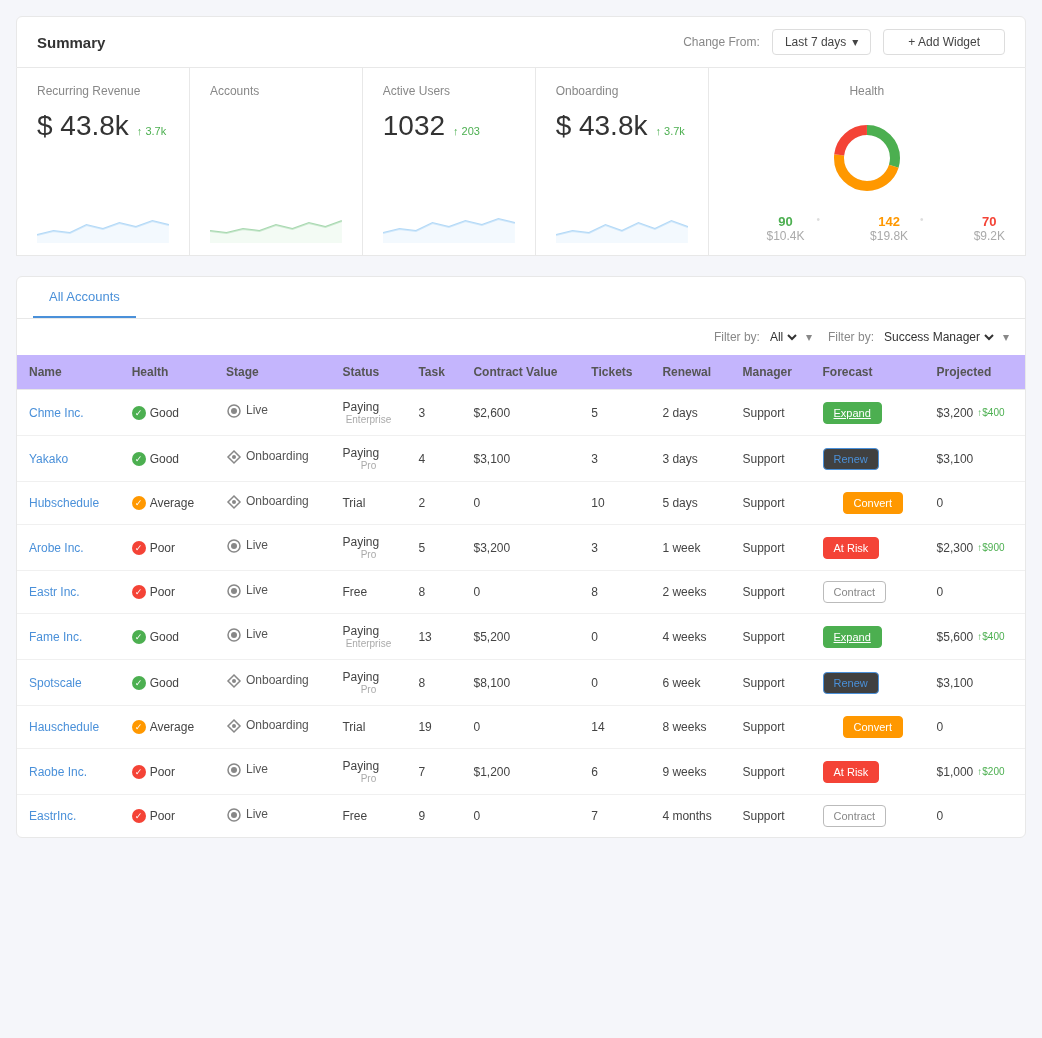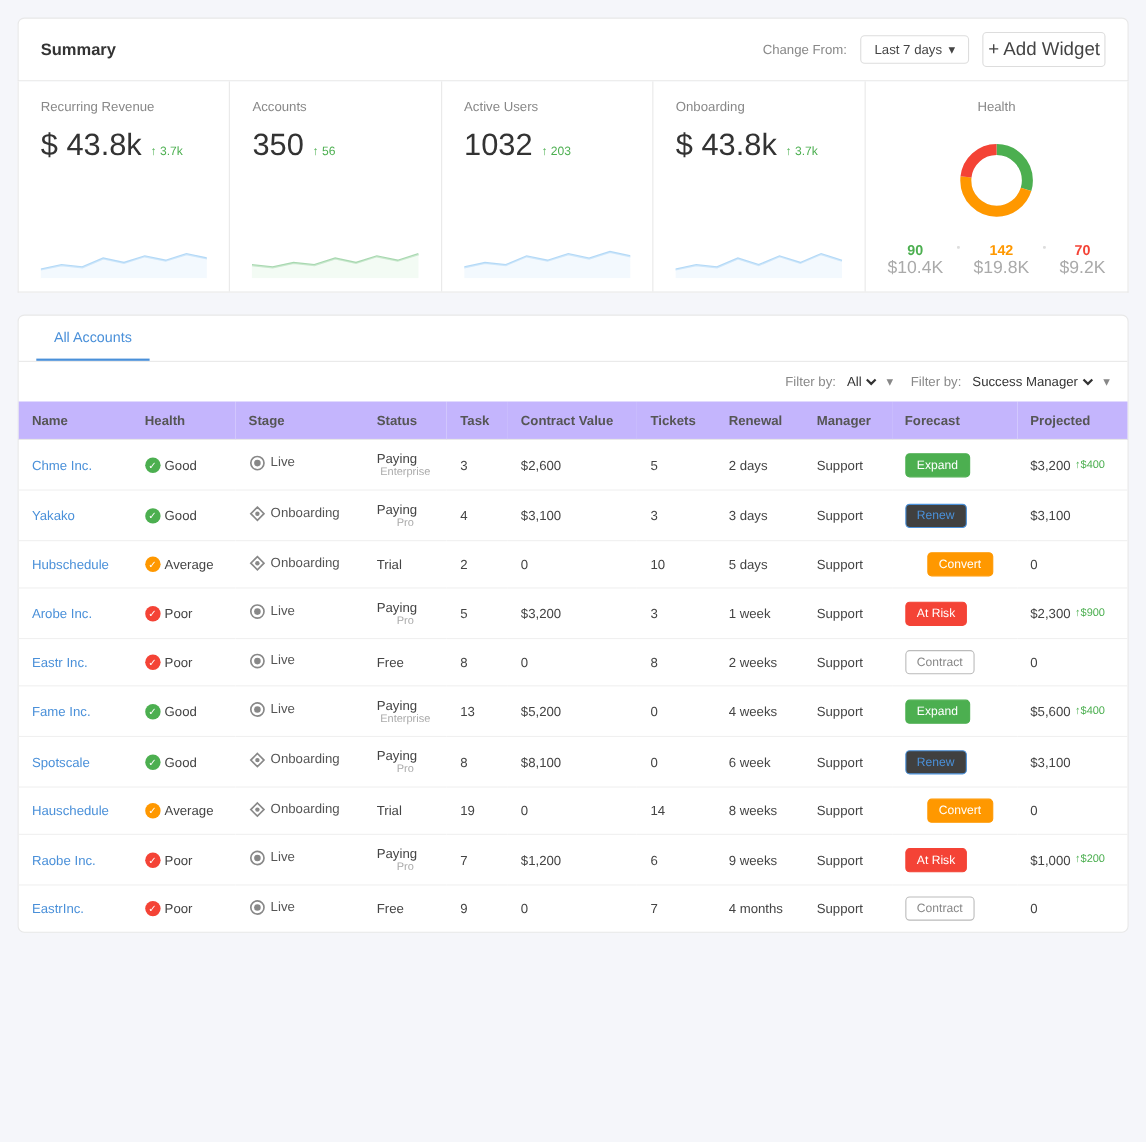--- a/index.html
+++ b/index.html
@@ -29,22 +29,22 @@
       cursor: pointer;
       display: flex;
       align-items: center;
       gap: 6px;
       color: #444;
     }
     .add-widget-btn {
       border: 1px solid #ddd;
       background: #fff;
       border-radius: 4px;
-      padding: 5px 4px;
-      font-size: 17px;
+      padding: 5px 24px;
+      font-size: 12px;
       cursor: pointer;
       color: #444;
     }
 
     
     .widgets-row {
       display: flex;
       gap: 0;
       border: 1px solid #e8e8e8;
       border-top: none;
@@ -63,23 +63,23 @@
     .widget-title { font-size: 12px; color: #888; margin-bottom: 12px; }
     .widget-value { font-size: 28px; font-weight: 500; color: #333; display: flex; align-items: baseline; gap: 8px; }
     .widget-delta { font-size: 11px; color: #4caf50; display: flex; align-items: center; gap: 2px; }
     .widget-chart { margin-top: auto; height: 40px; }
 
     
     .health-widget { align-items: center; }
     .donut-container { position: relative; width: 80px; height: 80px; margin: 8px auto; }
     .donut-svg { width: 80px; height: 80px; }
     .health-legend { display: flex; gap: 10px; font-size: 10px; color: #888; margin-top: 8px; }
-    .health-legend-item { display: flex; flex-direction: column; align-items: center; }
+    .health-legend-item { display: flex; flex-direction: column; align-items: center; margin-left: 38px; }
     .health-legend-value { font-size: 13px; font-weight: 600; }
-    .health-legend-label { font-size: 16px; color: #aaa; }
+    .health-legend-label { font-size: 12px; color: #aaa; }
 
     
     .table-section {
       background: #fff;
       border: 1px solid #e8e8e8;
       border-radius: 6px;
     }
     .table-tabs {
       border-bottom: 1px solid #e8e8e8;
       padding: 0 16px;
@@ -149,21 +149,21 @@
     .status-sub { font-size: 10px; color: #aaa; text-align: center; }
 
     .forecast-btn {
       padding: 4px 10px;
       border-radius: 4px;
       font-size: 11px;
       font-weight: 500;
       border: 1px solid transparent;
       cursor: pointer;
     }
-    .forecast-expand { background: #4caf50; color: white; border-color: #4caf50; }
+    .forecast-expand { background: #4caf50; color: white; border-color: #4caf50; text-decoration: underline; }
     .forecast-renew { background: #404040; color: #4a90d9; border-color: #4a90d9; }
     .forecast-convert { background: #ff9800; color: white; border-color: #ff9800; margin-left: 20px; }
     .forecast-at-risk { background: #f44336; color: white; border-color: #f44336; }
     .forecast-contract { background: white; color: #888; border-color: #bbb; }
 
     .projected-cell { display: flex; align-items: center; gap: 4px; }
     .projected-delta { font-size: 10px; color: #4caf50; }
 
     
     .wave-svg { width: 100%; height: 40px; }
@@ -196,24 +196,20 @@
       <div class="widget-chart">
         <svg class="wave-svg" viewBox="0 0 160 40" preserveAspectRatio="none">
           <polyline points="0,32 20,28 40,30 60,22 80,26 100,20 120,24 140,18 160,22" fill="none" stroke="#b3d9f7" stroke-width="2"></polyline>
           <polygon points="0,32 20,28 40,30 60,22 80,26 100,20 120,24 140,18 160,22 160,40 0,40" fill="#e8f4fd" opacity="0.5"></polygon>
         </svg>
       </div>
     </div>
 
     <div class="widget">
       <div class="widget-title">Accounts</div>
-      <div class="widget-value">
-        <span>350</span>
-        <span class="widget-delta">↑ 56</span>
-      </div>
       <div class="widget-chart">
         <svg class="wave-svg" viewBox="0 0 160 40" preserveAspectRatio="none">
           <polyline points="0,28 20,30 40,26 60,28 80,22 100,26 120,20 140,24 160,18" fill="none" stroke="#a8d8b0" stroke-width="2"></polyline>
           <polygon points="0,28 20,30 40,26 60,28 80,22 100,26 120,20 140,24 160,18 160,40 0,40" fill="#e8f7ea" opacity="0.5"></polygon>
         </svg>
       </div>
     </div>
 
     <div class="widget">
       <div class="widget-title">Active Users</div>

